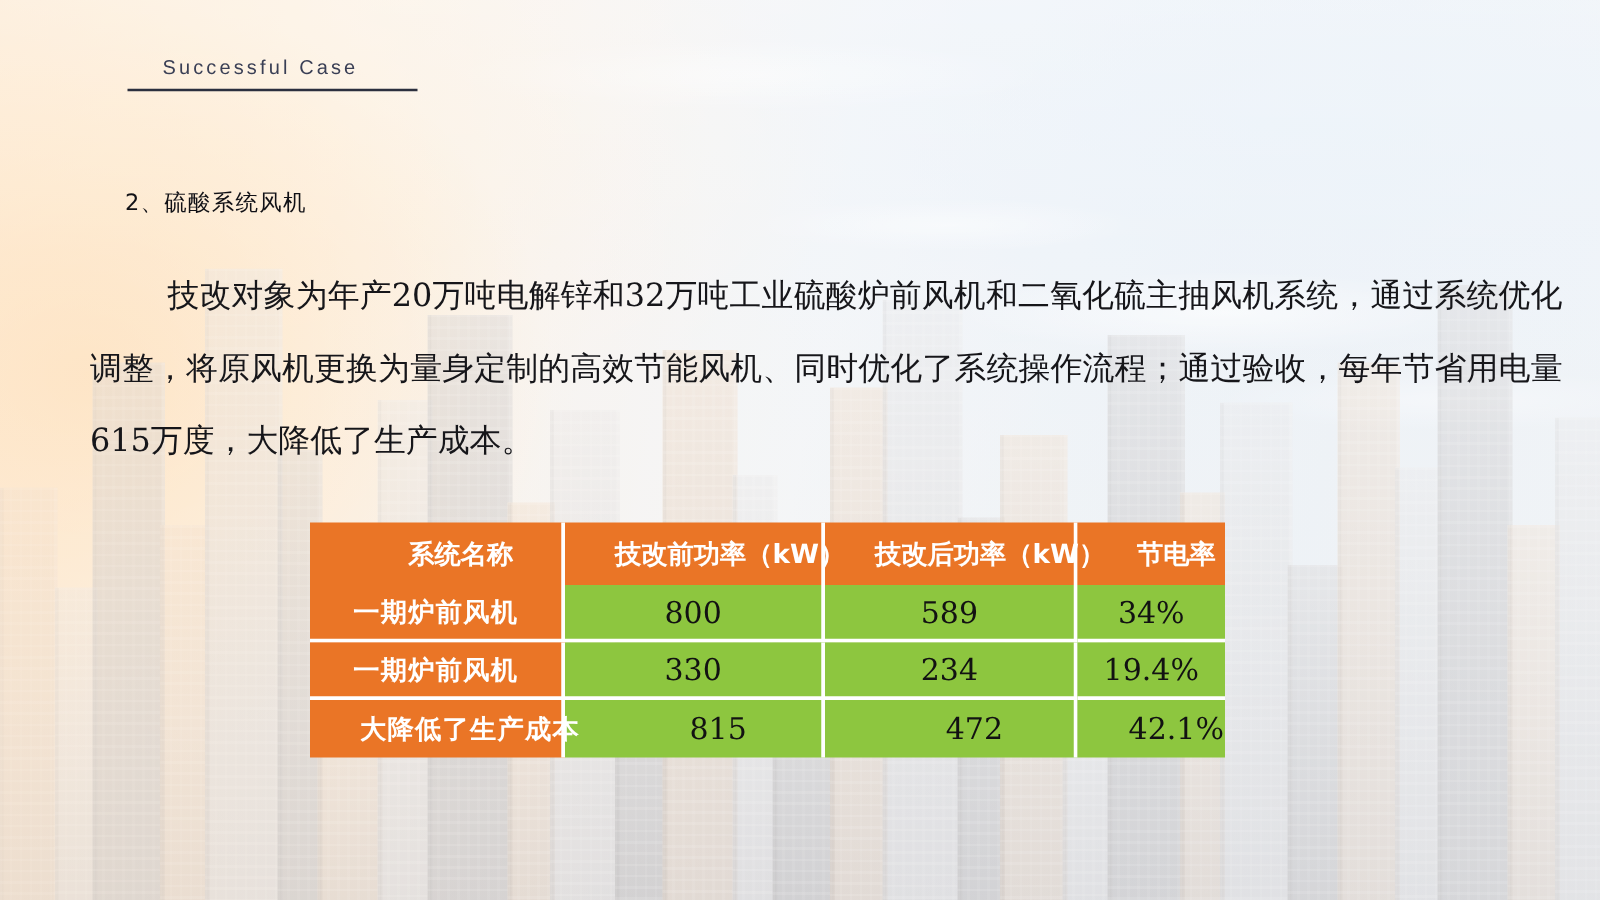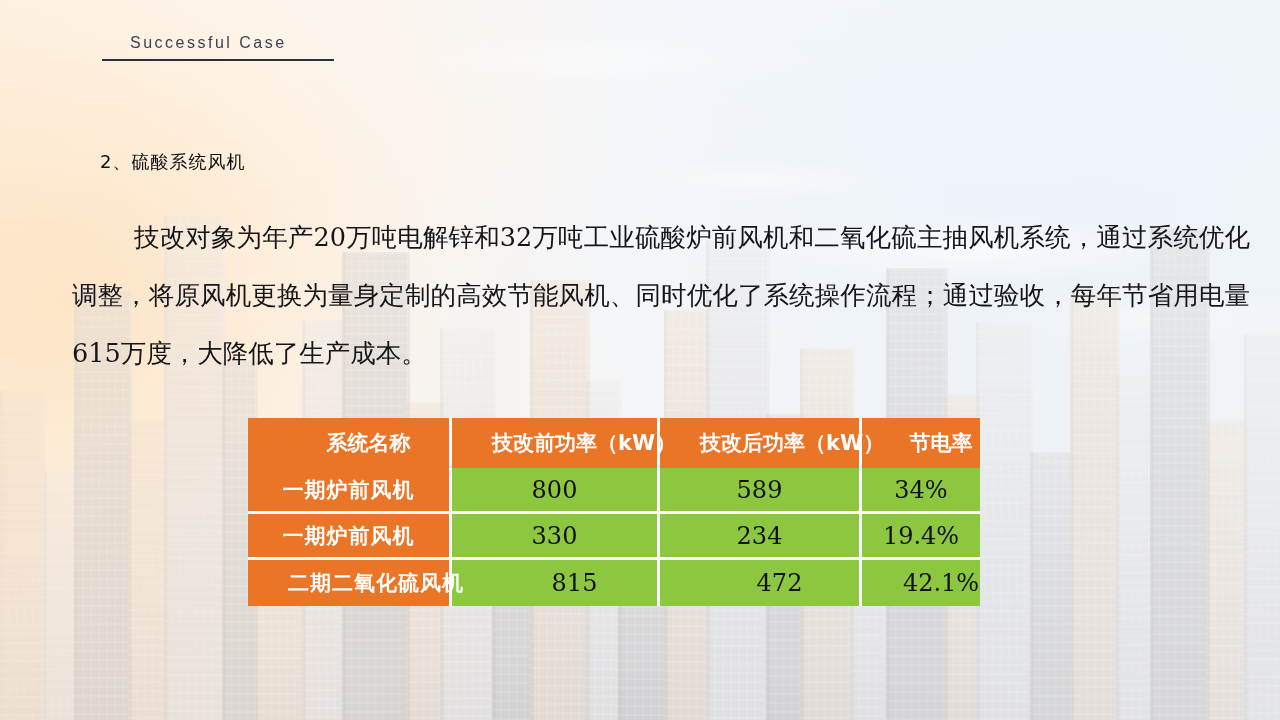--- a/index.html
+++ b/index.html
@@ -103,20 +103,21 @@
     font-family: "DejaVu Sans", "Liberation Sans", sans-serif;
     font-size: 40px;
     font-weight: bold;
     letter-spacing: 6px;
     color: #101014;
     line-height: 1;
     white-space: nowrap;
   }
 
   .title-en {
+    margin-top: 12px;
     margin-left: 42px;
     font-family: "Liberation Sans", sans-serif;
     font-size: 16px;
     font-weight: 500;
     letter-spacing: 2.5px;
     color: #3a3f55;
     white-space: nowrap;
   }
 
   .title-rule {
@@ -289,21 +290,21 @@
           <td class="val-cell">589</td>
           <td class="val-cell">34%</td>
         </tr>
         <tr>
           <td class="name-cell">一期炉前风机</td>
           <td class="val-cell">330</td>
           <td class="val-cell">234</td>
           <td class="val-cell">19.4%</td>
         </tr>
         <tr>
-          <td class="name-cell">二期二氧化硫风机</td>
+          <td class="name-cell">大降低了生产成本</td>
           <td class="val-cell">815</td>
           <td class="val-cell">472</td>
           <td class="val-cell">42.1%</td>
         </tr>
       </tbody>
     </table>
 
   </div>
 </div>
 

